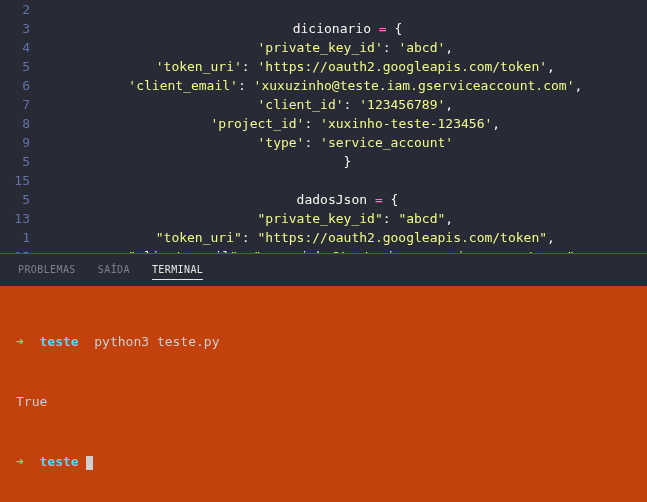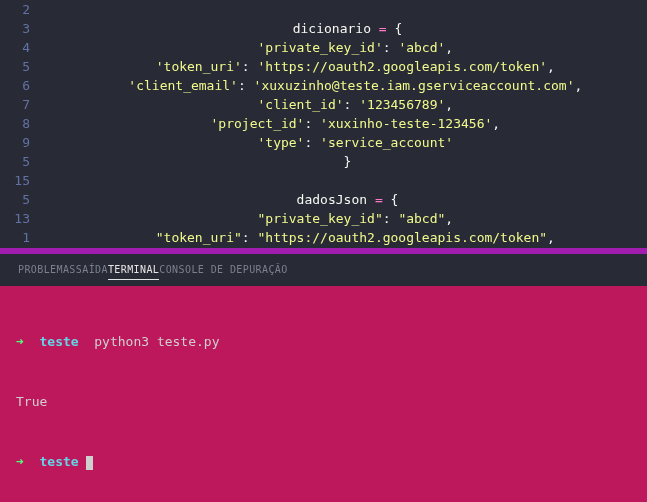--- a/index.html
+++ b/index.html
@@ -34,37 +34,38 @@
   .line { height: 19px; line-height: 19px; }
   .gutter .line { height: 19px; line-height: 19px; }
   .tok-var { color: #f8f8f2; }
   .tok-op  { color: #ff79c6; }
   .tok-punc{ color: #f8f8f2; }
   .tok-str { color: #f1fa8c; }
   .tok-url { color: #f1fa8c; }
 
   .panel-tabs {
     display: flex;
+    gap: 22px;
     padding: 10px 18px 6px 18px;
     font-size: 10px;
     letter-spacing: 0.4px;
     color: #7b808e;
-    border-top: 6px solid #a21caf;
+    border-top: 1px solid #a21caf;
     background: #282a36;
   }
   .panel-tabs .tab { cursor: pointer; padding-bottom: 4px; }
   .panel-tabs .tab.active {
     color: #e6e6e6;
     border-bottom: 1px solid #e6e6e6;
   }
   .terminal {
     padding: 6px 16px 10px 16px;
     font-size: 13px;
     line-height: 20px;
-    background: #be185d;
+    background: #c2410c;
     white-space: pre;
   }
   .term-arrow { color: #50fa7b; }
   .term-folder { color: #62d6e8; font-weight: bold; }
   .term-cmd { color: #cfcfcf; }
   .term-out { color: #cfcfcf; }
   .cursor { display:inline-block; width:7px; height:14px; background:#cfcfcf; vertical-align:middle; }
 </style>
 </head>
 <body>
@@ -86,20 +87,19 @@
       <div class="line">1</div>
       <div class="line">15</div>
     </div>
   <div class="code" id="code"><div class="line"></div><div class="line"><span class="tok-var">dicionario</span><span class="tok-punc"> </span><span class="tok-op">=</span><span class="tok-punc"> {</span></div><div class="line"><span class="tok-punc">  </span><span class="tok-str">'private_key_id'</span><span class="tok-punc">: </span><span class="tok-str">'abcd'</span><span class="tok-punc">,</span></div><div class="line"><span class="tok-punc">  </span><span class="tok-str">'token_uri'</span><span class="tok-punc">: </span><span class="tok-str">'</span><span class="tok-url">https://oauth2.googleapis.com/token</span><span class="tok-str">'</span><span class="tok-punc">,</span></div><div class="line"><span class="tok-punc">  </span><span class="tok-str">'client_email'</span><span class="tok-punc">: </span><span class="tok-str">'xuxuzinho@teste.iam.gserviceaccount.com'</span><span class="tok-punc">,</span></div><div class="line"><span class="tok-punc">  </span><span class="tok-str">'client_id'</span><span class="tok-punc">: </span><span class="tok-str">'123456789'</span><span class="tok-punc">,</span></div><div class="line"><span class="tok-punc">  </span><span class="tok-str">'project_id'</span><span class="tok-punc">: </span><span class="tok-str">'xuxinho-teste-123456'</span><span class="tok-punc">,</span></div><div class="line"><span class="tok-punc">  </span><span class="tok-str">'type'</span><span class="tok-punc">: </span><span class="tok-str">'service_account'</span></div><div class="line"><span class="tok-punc">}</span></div><div class="line"></div><div class="line"><span class="tok-var">dadosJson</span><span class="tok-punc"> </span><span class="tok-op">=</span><span class="tok-punc"> {</span></div><div class="line"><span class="tok-punc">  </span><span class="tok-str">"private_key_id"</span><span class="tok-punc">: </span><span class="tok-str">"abcd"</span><span class="tok-punc">,</span></div><div class="line"><span class="tok-punc">  </span><span class="tok-str">"token_uri"</span><span class="tok-punc">: </span><span class="tok-str">"</span><span class="tok-url">https://oauth2.googleapis.com/token</span><span class="tok-str">"</span><span class="tok-punc">,</span></div><div class="line"><span class="tok-punc">  </span><span class="tok-str">"client_email"</span><span class="tok-punc">: </span><span class="tok-str">"xuxuzinho@teste.iam.gserviceaccount.com"</span><span class="tok-punc">,</span></div></div>
 </div>
 
 <div class="panel-tabs">
   <div class="tab">PROBLEMAS</div>
   <div class="tab">SAÍDA</div>
   <div class="tab active">TERMINAL</div>
-  <div class="tab">CONSOLE DE DEPURAÇÃO</div>
 </div>
 
 <div class="terminal">
   <div><span class="term-arrow">➜</span>  <span class="term-folder">teste</span>  <span class="term-cmd">python3 teste.py</span></div>
   <div class="term-out">True</div>
   <div><span class="term-arrow">➜</span>  <span class="term-folder">teste</span> <span class="cursor"></span></div>
 </div>
 
 </body></html>

